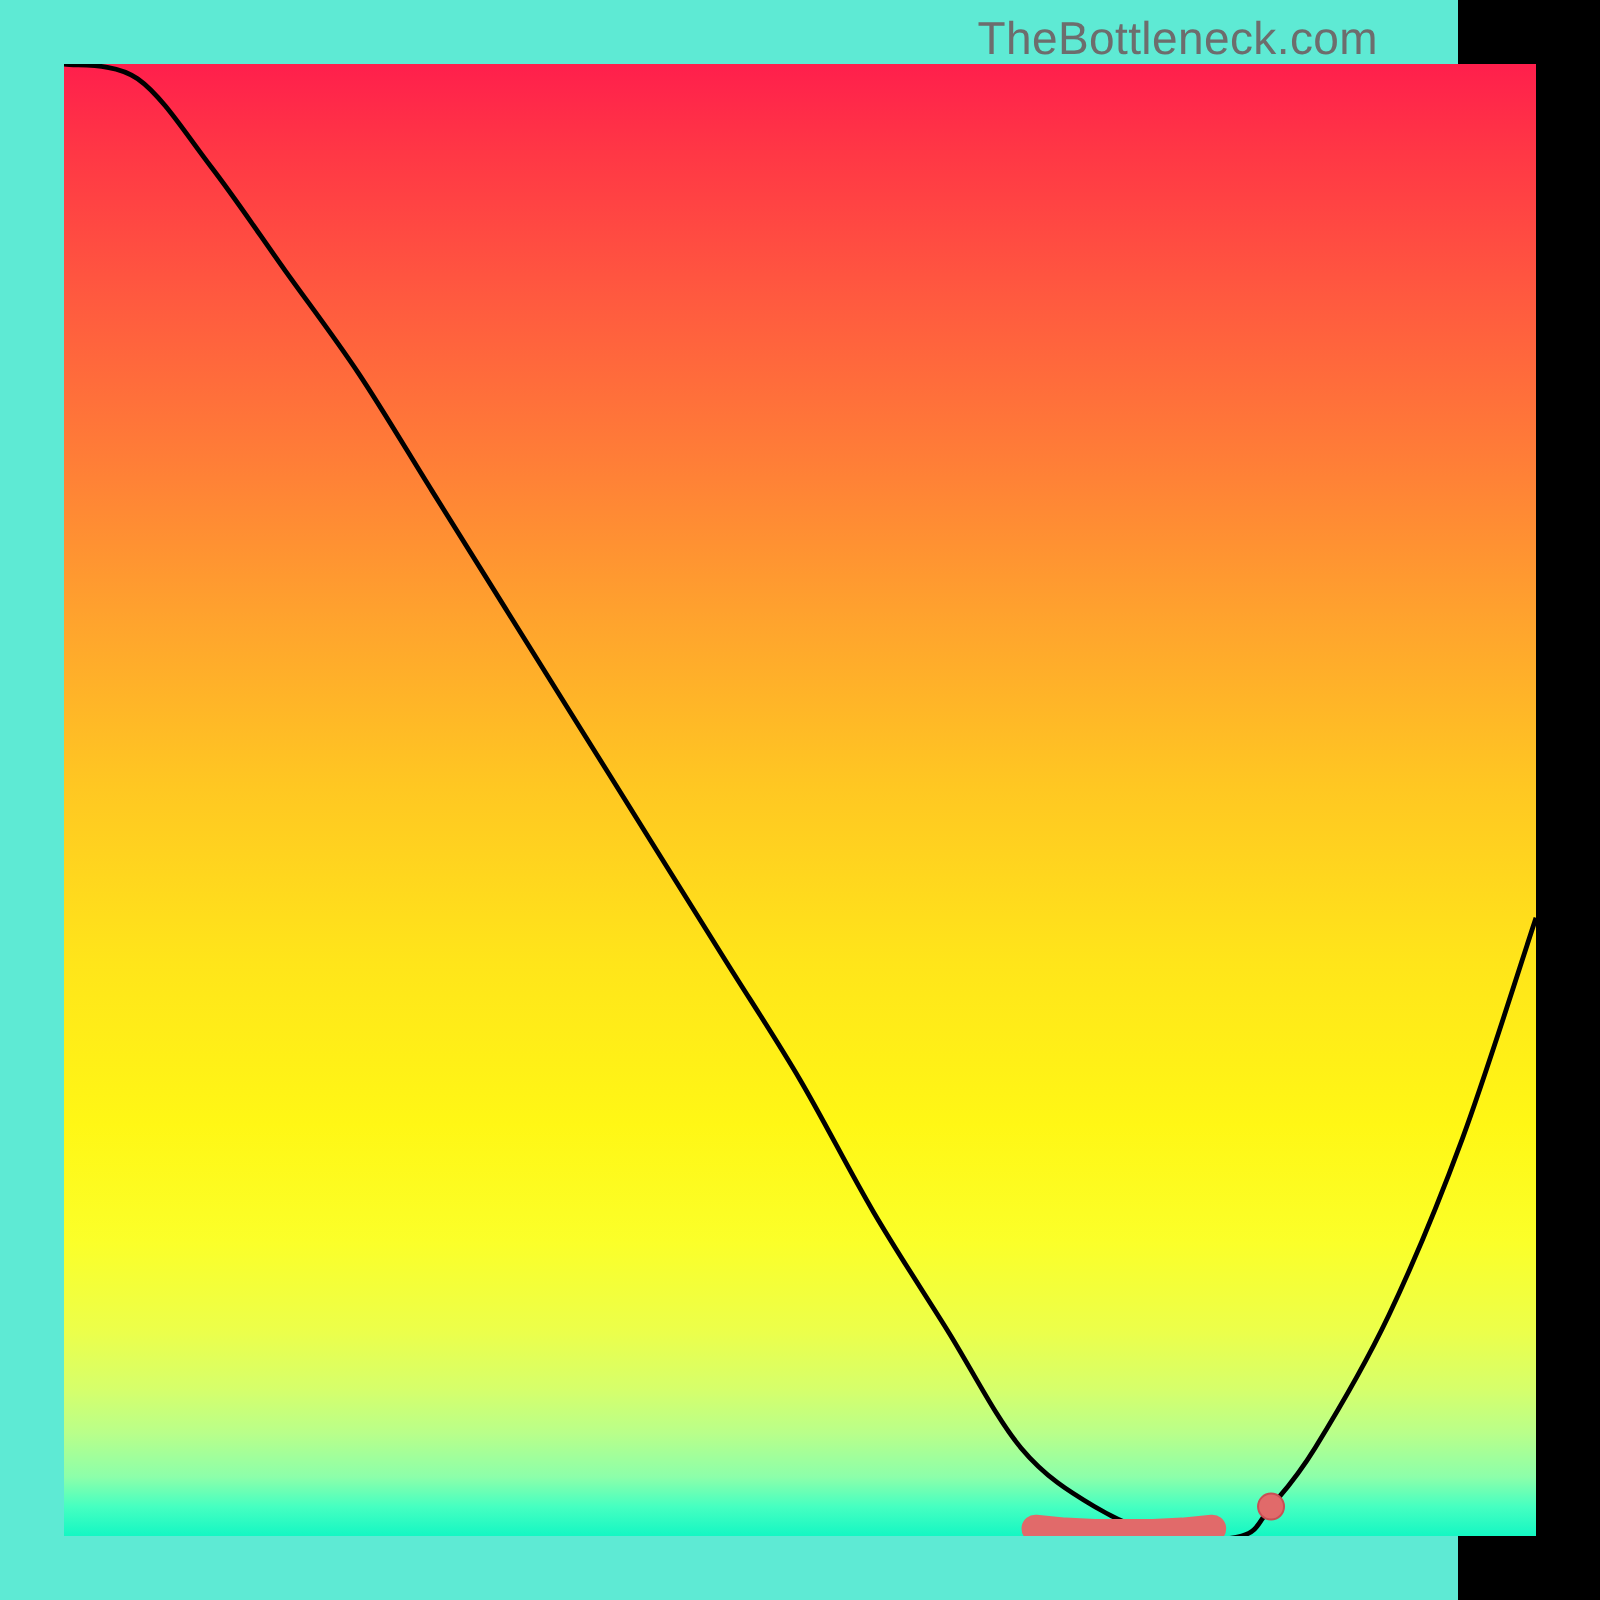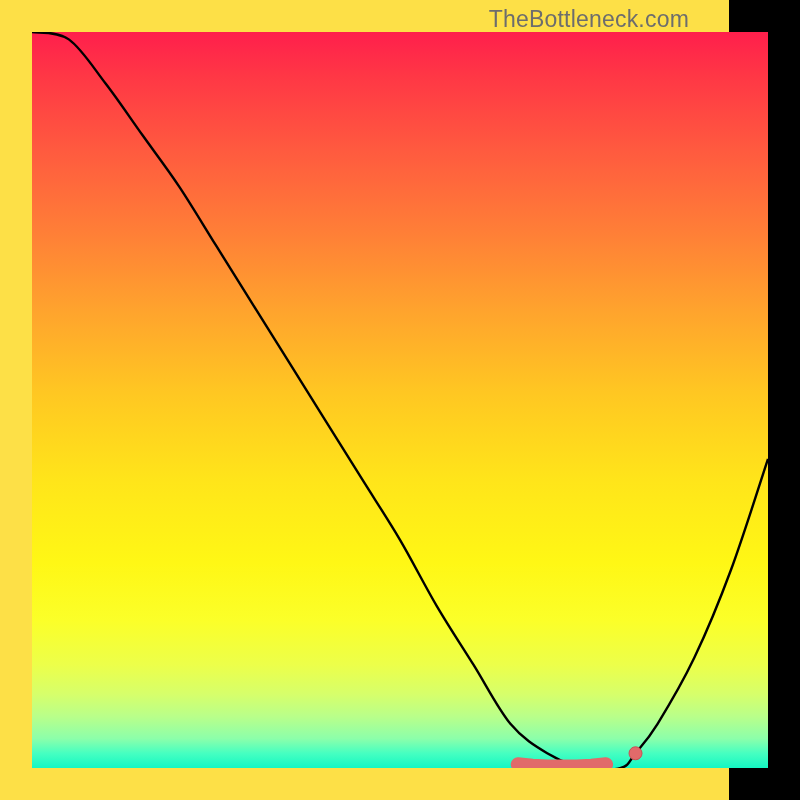--- a/index.html
+++ b/index.html
@@ -1,21 +1,21 @@
 <!DOCTYPE html>
 <html><head>
 <meta charset="utf-8">
 <style>
   * { margin: 0; padding: 0; box-sizing: border-box; }
   html, body { width: 800px; height: 800px; overflow: hidden; background: #000; }
   .frame {
     position: relative;
     width: 729px;
     height: 800px;
-    background: #fde047;
+    background: #5eead4;
   }
   .plot-area {
     position: absolute;
     left: 32px;
     top: 32px;
     width: 736px;
     height: 736px;
     background: linear-gradient(to bottom,
       #ff1f4c 0%,
       #ff3745 6%,

